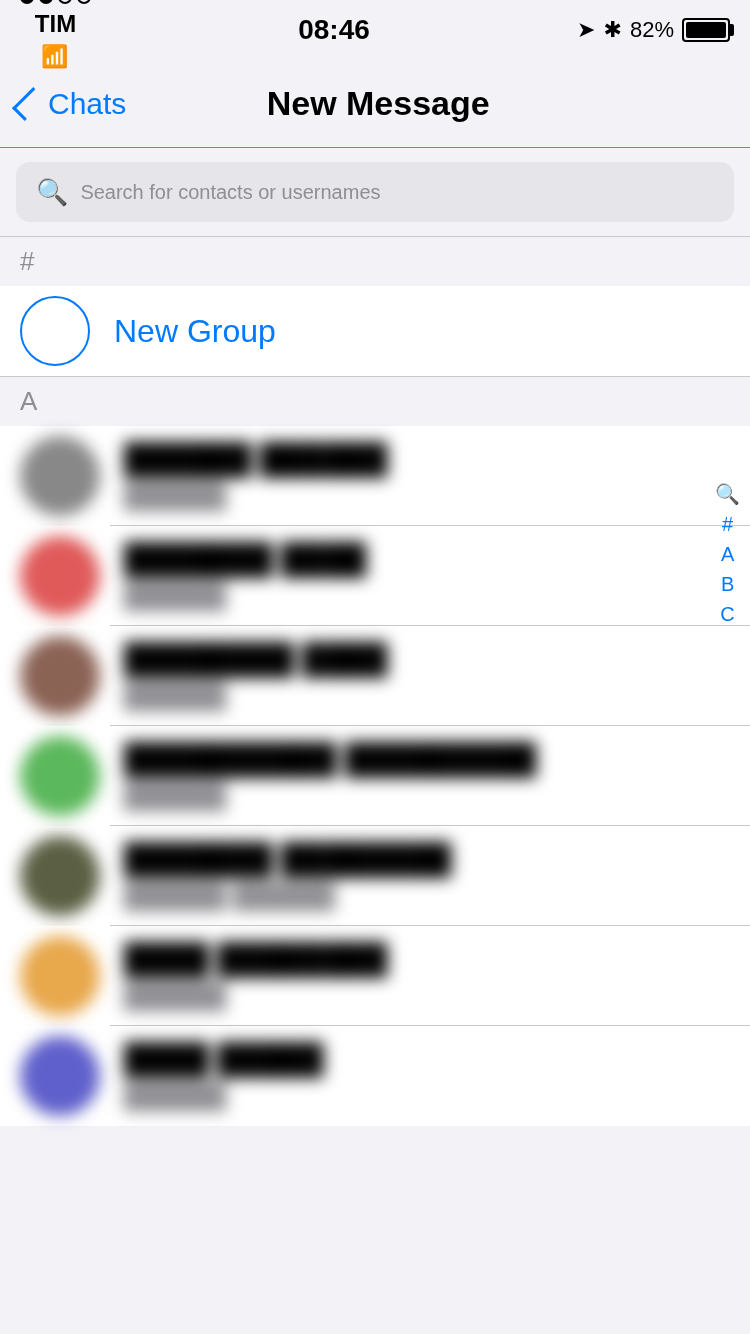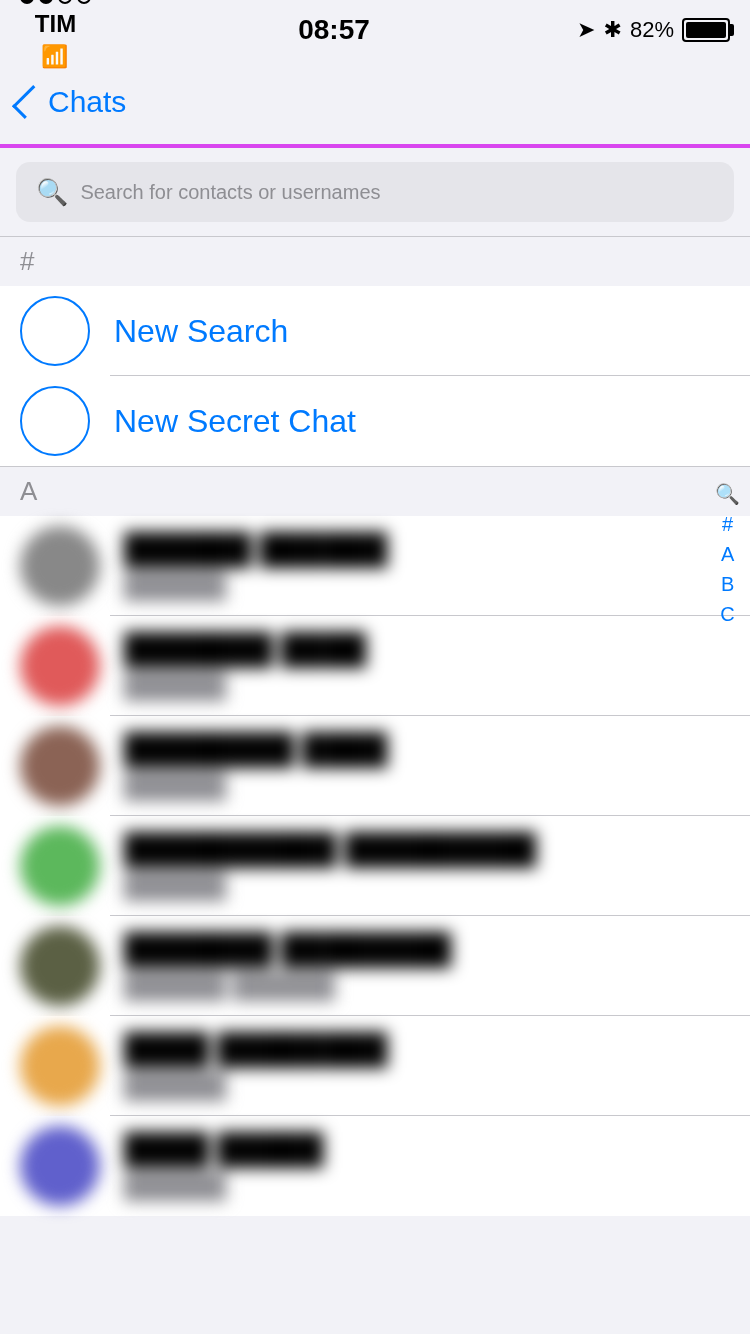--- a/index.html
+++ b/index.html
@@ -50,21 +50,21 @@
       content: ''; position: absolute; right: -6px; top: 50%; transform: translateY(-50%);
       width: 4px; height: 12px; background: #000; border-radius: 0 2px 2px 0;
     }
     .battery-fill { background: #000; height: 100%; width: 100%; border-radius: 2px; }
 
     
     .nav-bar {
       width: 100%;
       height: 88px;
       background: #f2f2f7;
-      border-bottom: 4px solid #d946ef;
+      border-bottom: 1px solid #d946ef;
       display: flex;
       align-items: center;
       justify-content: space-between;
       padding: 0 20px;
     }
     .nav-back {
       display: flex; align-items: center; gap: 6px;
       color: #007aff; font-size: 30px; cursor: pointer;
     }
     .chevron-left {
@@ -219,36 +219,37 @@
   <div class="status-left">
     <div class="signal-dots">
       <div class="dot"></div>
       <div class="dot"></div>
       <div class="dot empty"></div>
       <div class="dot empty"></div>
     </div>
     <span>TIM</span>
     <span class="wifi-icon">📶</span>
   </div>
-  <div class="status-center">08:57</div>
+  <div class="status-center">08:46</div>
   <div class="status-right">
     <span>➤</span>
     <span>✱</span>
     <span>82%</span>
     <div class="battery">
       <div class="battery-fill"></div>
     </div>
   </div>
 </div>
 
 <div class="nav-bar">
   <div class="nav-back">
     <span class="chevron-left"></span>
     <span>Chats</span>
   </div>
+  <div class="nav-title">New Message</div>
   <div class="nav-placeholder"></div>
 </div>
 
 <div class="search-container">
   <div class="search-bar">
     <span class="search-bar-icon">🔍</span>
     <span class="search-bar-text">Search for contacts or usernames</span>
   </div>
 </div>
 
@@ -262,35 +263,23 @@
     <div class="list-icon-circle">
       <span>
         <svg viewBox="0 0 44 44" fill="none" xmlns="http://www.w3.org/2000/svg">
           <circle cx="16" cy="16" r="7" stroke="#007aff" stroke-width="2.5" fill="none"></circle>
           <circle cx="28" cy="16" r="7" stroke="#007aff" stroke-width="2.5" fill="none"></circle>
           <path d="M4 36c0-7 5.4-12 12-12" stroke="#007aff" stroke-width="2.5" stroke-linecap="round" fill="none"></path>
           <path d="M22 24c6.6 0 12 5 12 12" stroke="#007aff" stroke-width="2.5" stroke-linecap="round" fill="none"></path>
         </svg>
       </span>
     </div>
-    <span class="list-item-label">New Search</span>
-  </div>
-
-  <div class="list-item">
-    <div class="list-icon-circle">
-      <span>
-        <svg viewBox="0 0 44 44" fill="none" xmlns="http://www.w3.org/2000/svg">
-          <rect x="12" y="18" width="20" height="14" rx="3" stroke="#007aff" stroke-width="2.5" fill="none"></rect>
-          <path d="M16 18v-4a6 6 0 0 1 12 0v4" stroke="#007aff" stroke-width="2.5" stroke-linecap="round" fill="none"></path>
-          <circle cx="22" cy="25" r="2.5" fill="#007aff"></circle>
-        </svg>
-      </span>
-    </div>
-    <span class="list-item-label">New Secret Chat</span>
-  </div>
+    <span class="list-item-label">New Group</span>
+  </div>
+
 
 
 </div>
 
 <div class="contact-section-header">
   <span class="contact-section-text">A</span>
 </div>
 
 <div class="contact-list">
 

